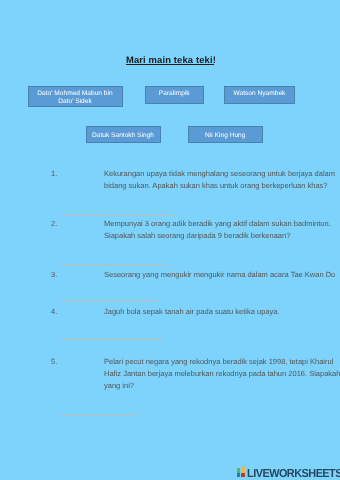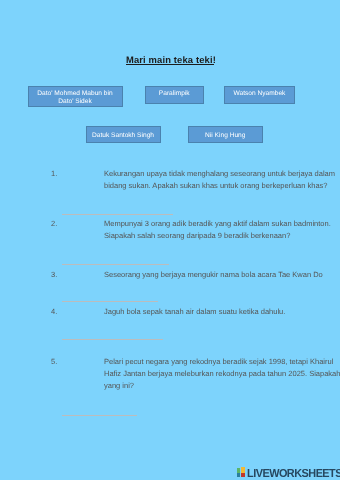--- a/index.html
+++ b/index.html
@@ -72,34 +72,34 @@
 
   <div class="q" style="top:218.3px;">
     <span class="qnum">2.</span>
     <span class="qtext l1">Mempunyai 3 orang adik beradik yang aktif dalam sukan badminton.</span>
     <span class="qtext l2">Siapakah salah seorang daripada 9 beradik berkenaan?</span>
   </div>
   <div class="aline" style="top:263.8px;width:107.5px;"></div>
 
   <div class="q" style="top:269px;">
     <span class="qnum">3.</span>
-    <span class="qtext l1">Seseorang yang berjaya mengukir nama bola acara Tae Kwan Do</span>
+    <span class="qtext l1">Seseorang yang mengukir mengukir nama dalam acara Tae Kwan Do</span>
   </div>
   <div class="aline" style="top:301.2px;width:96.5px;"></div>
 
   <div class="q" style="top:306.2px;">
     <span class="qnum">4.</span>
-    <span class="qtext l1">Jaguh bola sepak tanah air dalam suatu ketika dahulu.</span>
+    <span class="qtext l1">Jaguh bola sepak tanah air pada suatu ketika upaya.</span>
   </div>
   <div class="aline" style="top:339px;width:101.5px;"></div>
 
   <div class="q" style="top:356px;">
     <span class="qnum">5.</span>
     <span class="qtext l1">Pelari pecut negara yang rekodnya beradik sejak 1998, tetapi Khairul</span>
-    <span class="qtext l2">Hafiz Jantan berjaya meleburkan rekodnya pada tahun 2025. Siapakah</span>
+    <span class="qtext l2">Hafiz Jantan berjaya meleburkan rekodnya pada tahun 2016. Siapakah</span>
     <span class="qtext l3">yang ini?</span>
   </div>
   <div class="aline" style="top:415px;width:75.5px;"></div>
 
   <div class="logo">
     <span class="logo-mark">
       <i style="left:0;bottom:4px;width:3.4px;height:4.6px;background:#5ab569;"></i>
       <i style="left:0;bottom:0;width:3.4px;height:4px;background:#2a7f9e;"></i>
       <i style="left:4.2px;bottom:4px;width:3.4px;height:5.3px;background:#f0b836;"></i>
       <i style="left:4.2px;bottom:0;width:3.4px;height:4px;background:#c0392b;"></i>

